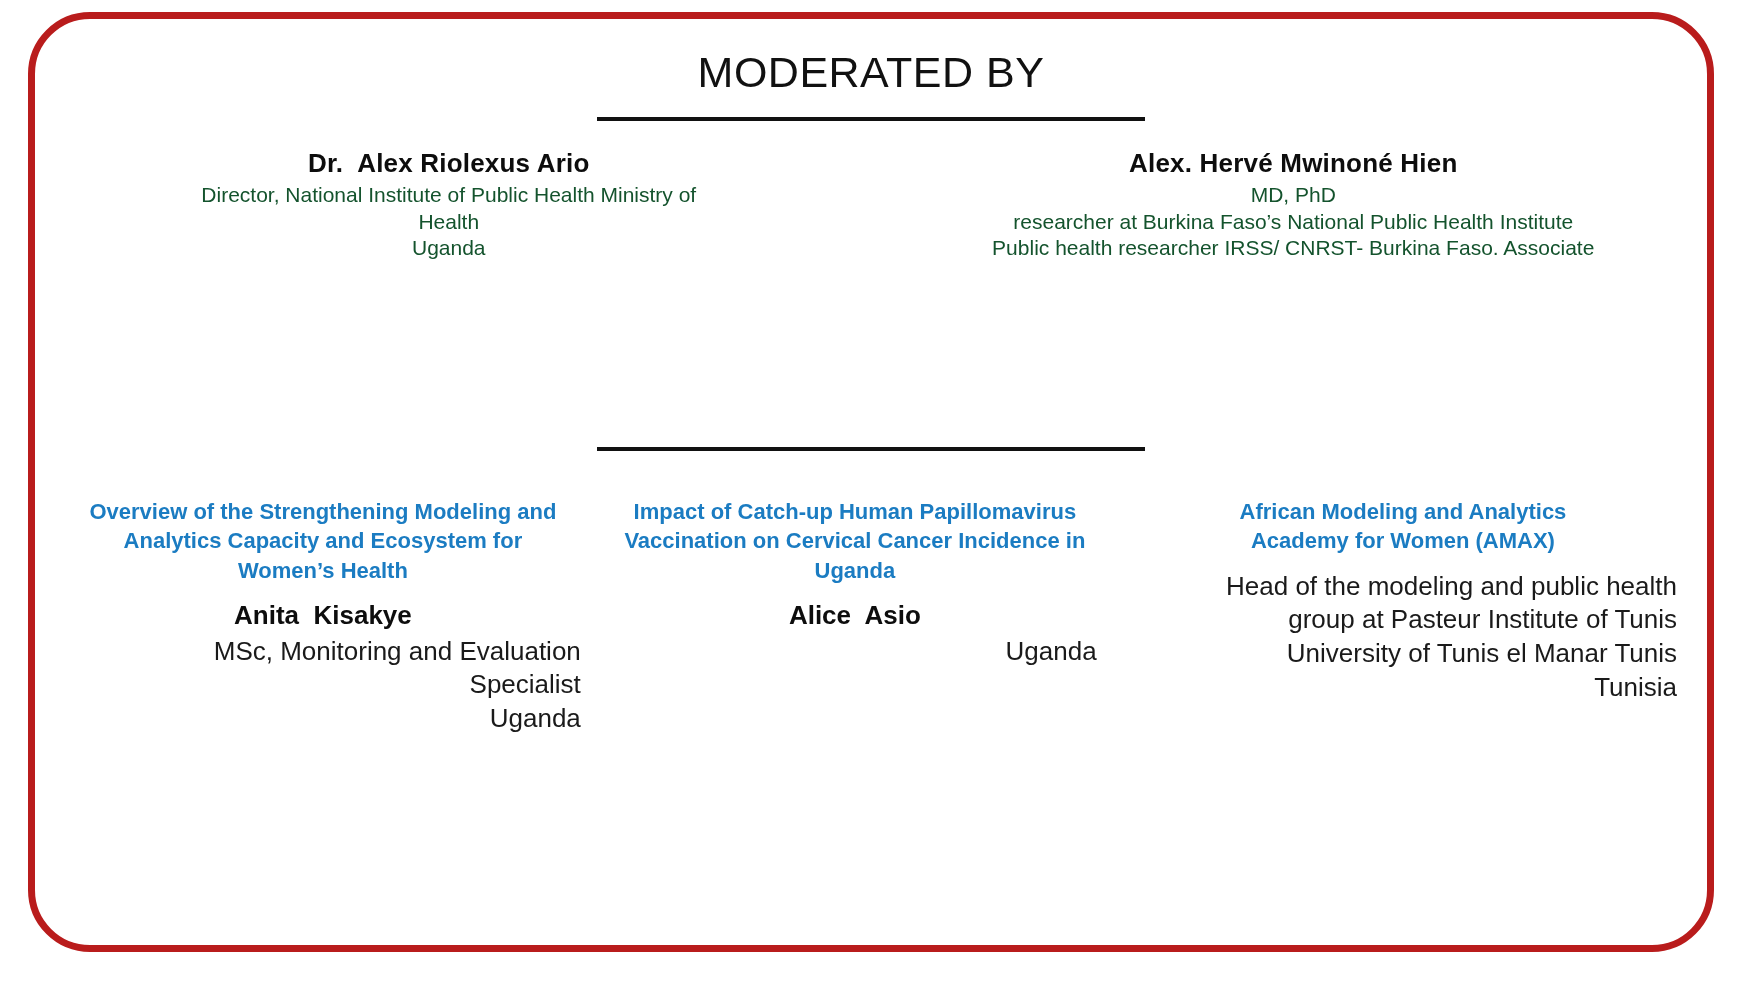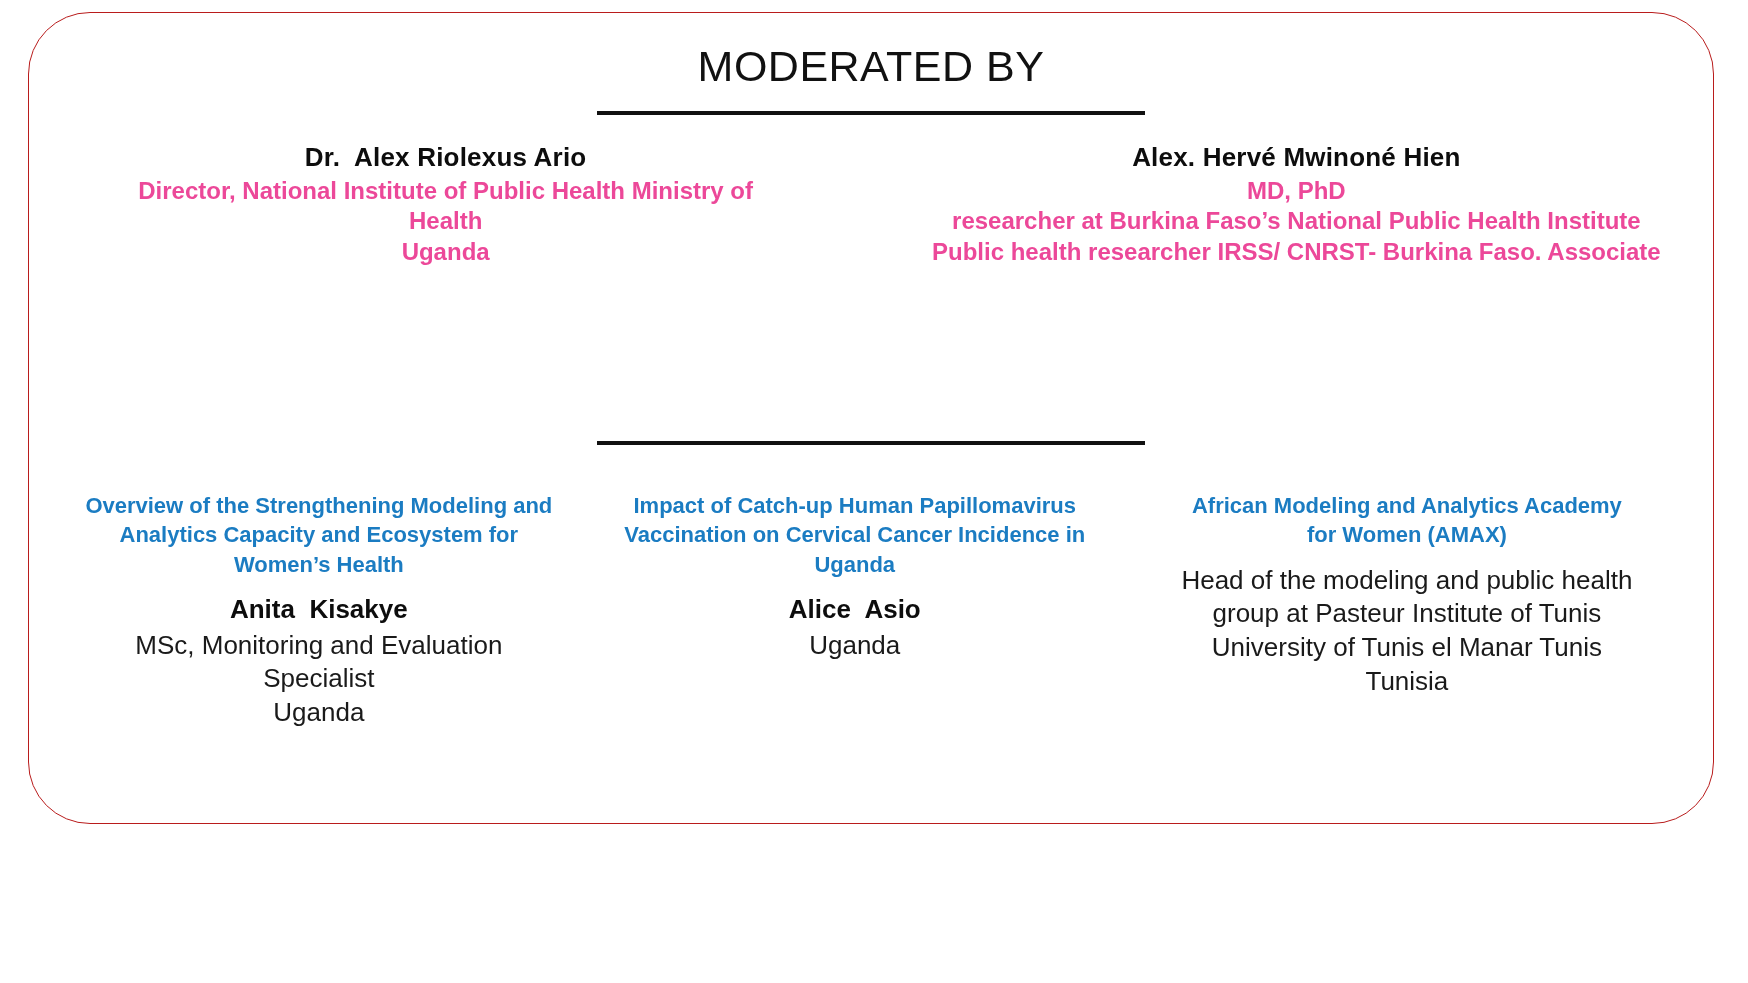--- a/index.html
+++ b/index.html
@@ -13,23 +13,23 @@
     font-family: "Liberation Sans", sans-serif;
     color: #0d0d0d;
     overflow: hidden;
   }
 
   .slide {
     position: absolute;
     left: 28px;
     top: 12px;
     width: 1686px;
-    height: 812px;
+    height: 940px;
     box-sizing: border-box;
-    border: 1px solid #b91c1c;
+    border: 7px solid #b91c1c;
     border-radius: 62px;
     background: #ffffff;
     padding-left: 31px;
   }
 
   .inner {
     position: absolute;
     left: 0;
     top: 0;
     width: 100%;
@@ -80,23 +80,23 @@
   .mod-name {
     font-size: 26px;
     font-weight: bold;
     color: #0d0d0d;
     letter-spacing: 0.2px;
     margin-bottom: 2px;
     white-space: pre;
     text-align: center;
   }
   .mod-line {
-    font-size: 24px;
-    font-weight: 700;
-    color: #ec4899;
+    font-size: 21px;
+    font-weight: 400;
+    color: #14532d;
   }
 
   
   .panelists {
     position: absolute;
     top: 478px;
     left: 30px;
     right: 30px;
     display: flex;
     align-items: flex-start;
@@ -125,20 +125,21 @@
     color: #0d0d0d;
     line-height: 1.3;
     margin-bottom: 2px;
     white-space: pre;
   }
   .panel-line {
     font-size: 26px;
     font-weight: 400;
     color: #1a1a1a;
     line-height: 1.3;
+    text-align: right;
   }
 </style>
 </head>
 <body>
 
 <div class="slide">
   <div class="inner">
 
     <div class="section-heading" id="moderated-heading">MODERATED BY</div>
     <div class="rule" id="rule-moderated"></div>

